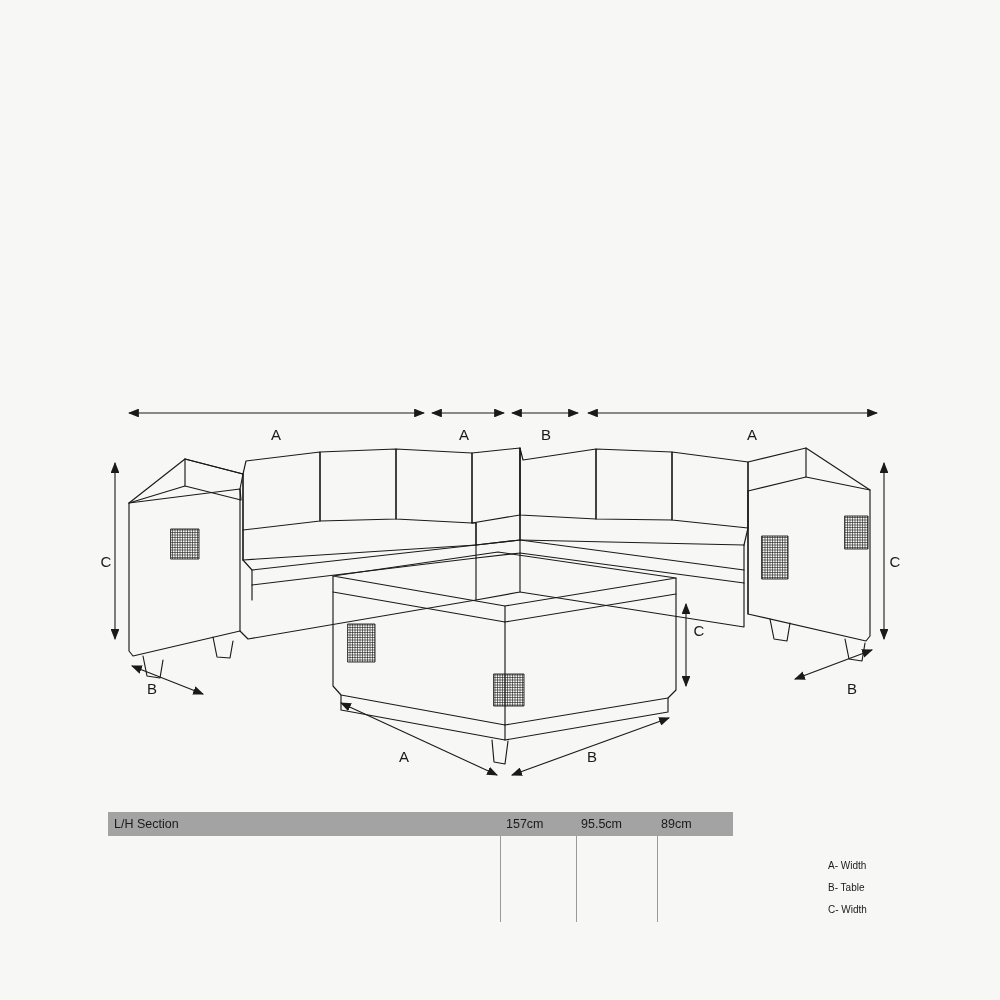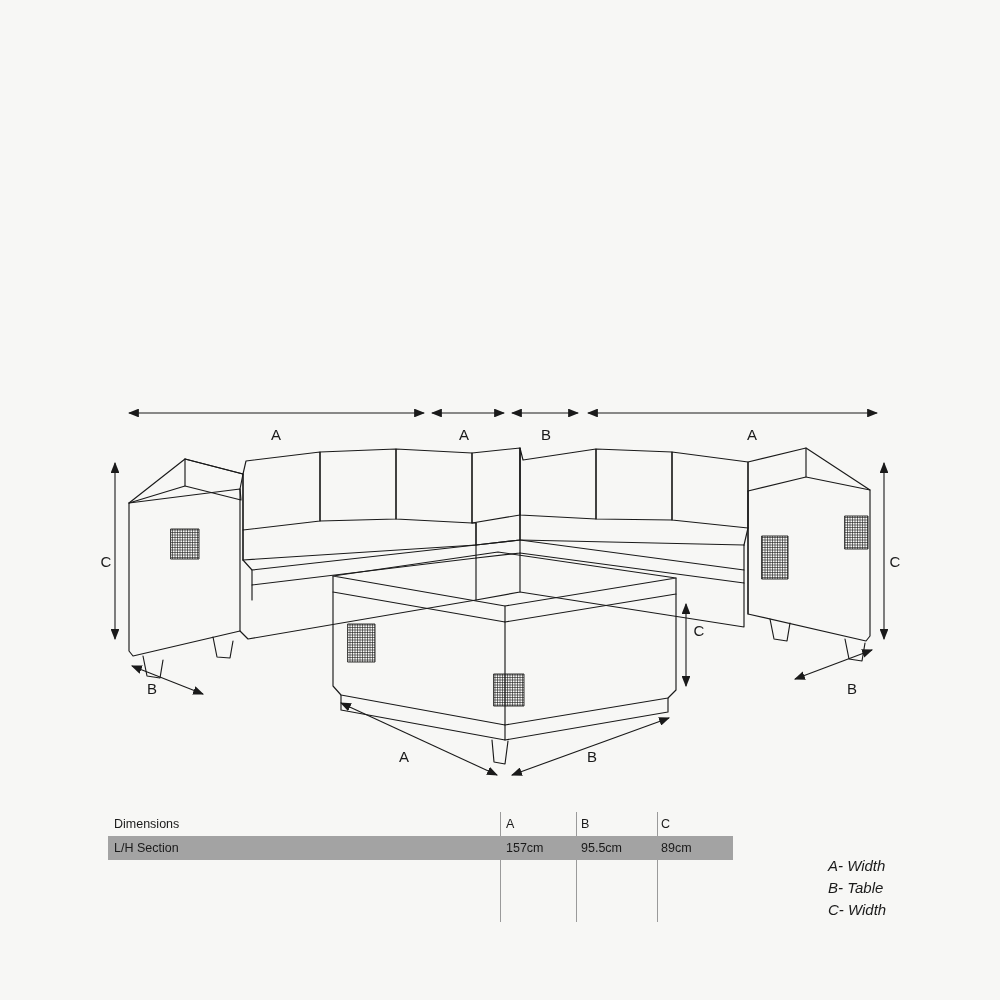--- a/index.html
+++ b/index.html
@@ -70,23 +70,22 @@
   }
   #vline-a { left: 500px; }
   #vline-b { left: 576px; }
   #vline-c { left: 657px; }
 
   
   #legend {
     position: absolute;
     left: 828px;
     top: 855px;
-    font-size: 15px;
+    font-size: 10px;
     line-height: 22px;
-    font-style: italic;
   }
   #legend div { white-space: nowrap; }
 </style>
 </head>
 <body>
 
 <div id="stage">
 
   <svg class="diagram" viewBox="0 0 1000 1000">
     <defs>
@@ -222,26 +221,20 @@
   <div class="vline" id="vline-c"></div>
 
   <table id="spec-table">
     <colgroup>
       <col class="c-name">
         <col class="c-a">
         <col class="c-b">
         <col class="c-c">
     </colgroup>
     <tbody>
-      <tr>
-        <td>Dimensions</td>
-        <td class="cell-a">A</td>
-        <td class="cell-b">B</td>
-        <td class="cell-c">C</td>
-      </tr>
       <tr class="shaded">
         <td>L/H Section</td>
         <td class="cell-a">157cm</td>
         <td class="cell-b">95.5cm</td>
         <td class="cell-c">89cm</td>
       </tr>
     </tbody>
   </table>
 
   <div id="legend">

